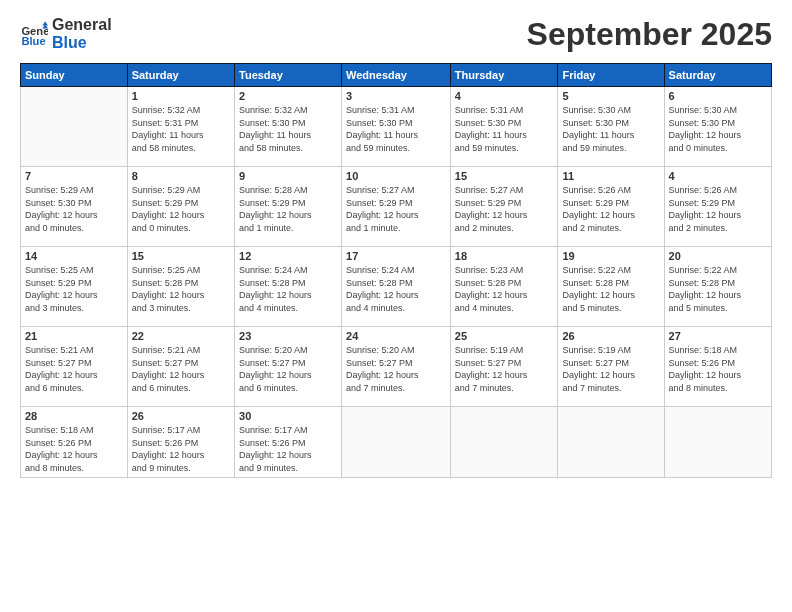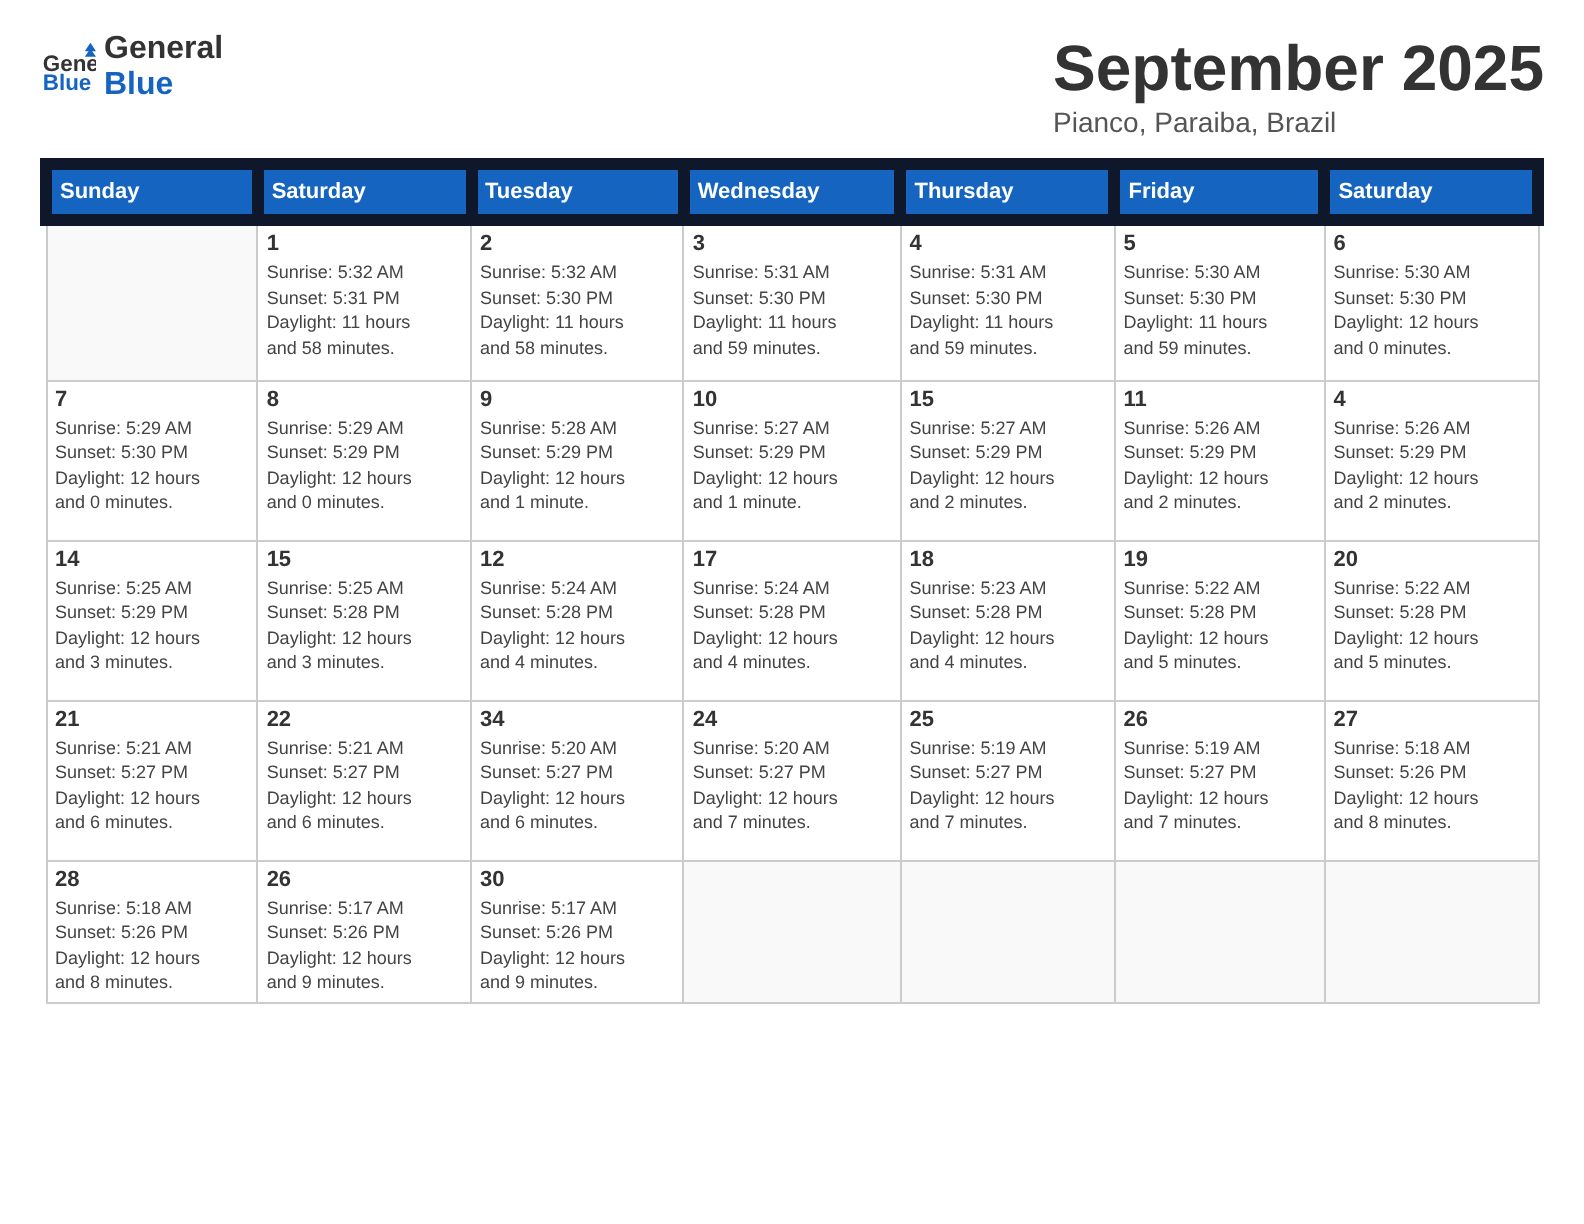--- a/index.html
+++ b/index.html
@@ -25,20 +25,21 @@
     .logo {
       display: flex;
       align-items: center;
       gap: 4px;
     }
     .logo-icon {
       width: 28px;
       height: 28px;
     }
     .title-block {
+      text-align: right;
     }
     .month-title {
       font-size: 32px;
       font-weight: bold;
       color: #333;
     }
     .subtitle {
       font-size: 14px;
       color: #555;
     }
@@ -47,21 +48,21 @@
       border-collapse: collapse;
       font-size: 10px;
     }
     .calendar th {
       background: #1565c0;
       color: #fff;
       padding: 5px 4px;
       text-align: left;
       font-size: 11px;
       font-weight: bold;
-      border: 6px solid #0f172a;
+      border: 1px solid #0f172a;
     }
     .calendar td {
       border: 1px solid #ccc;
       vertical-align: top;
       padding: 3px 4px;
       width: 113px;
       height: 80px;
     }
     .day-num {
       font-size: 11px;
@@ -93,21 +94,20 @@
         <polygon points="32,8 40,8 36,2" fill="#1565c0"></polygon>
         <polygon points="36,12 44,12 40,6" fill="#1565c0" transform="translate(-4,0)"></polygon>
       </svg>
       <div style="display:flex;flex-direction:column;line-height:1.1;">
         <span style="font-size:16px;font-weight:bold;color:#333;">General</span>
         <span style="font-size:16px;font-weight:bold;color:#1565c0;">Blue</span>
       </div>
     </div>
     <div class="title-block">
       <div class="month-title">September 2025</div>
-      <div class="subtitle">Pianco, Paraiba, Brazil</div>
     </div>
   </div>
 
   <table class="calendar">
     <thead>
       <tr>
         <th>Sunday</th>
         <th>Saturday</th>
         <th>Tuesday</th>
         <th>Wednesday</th>
@@ -207,21 +207,21 @@
         <tr>
           <td>
             <div class="day-num">21</div>
             <div class="day-info">Sunrise: 5:21 AM<br>Sunset: 5:27 PM<br>Daylight: 12 hours<br>and 6 minutes.</div>
           </td>
           <td>
             <div class="day-num">22</div>
             <div class="day-info">Sunrise: 5:21 AM<br>Sunset: 5:27 PM<br>Daylight: 12 hours<br>and 6 minutes.</div>
           </td>
           <td>
-            <div class="day-num">34</div>
+            <div class="day-num">23</div>
             <div class="day-info">Sunrise: 5:20 AM<br>Sunset: 5:27 PM<br>Daylight: 12 hours<br>and 6 minutes.</div>
           </td>
           <td>
             <div class="day-num">24</div>
             <div class="day-info">Sunrise: 5:20 AM<br>Sunset: 5:27 PM<br>Daylight: 12 hours<br>and 7 minutes.</div>
           </td>
           <td>
             <div class="day-num">25</div>
             <div class="day-info">Sunrise: 5:19 AM<br>Sunset: 5:27 PM<br>Daylight: 12 hours<br>and 7 minutes.</div>
           </td>

